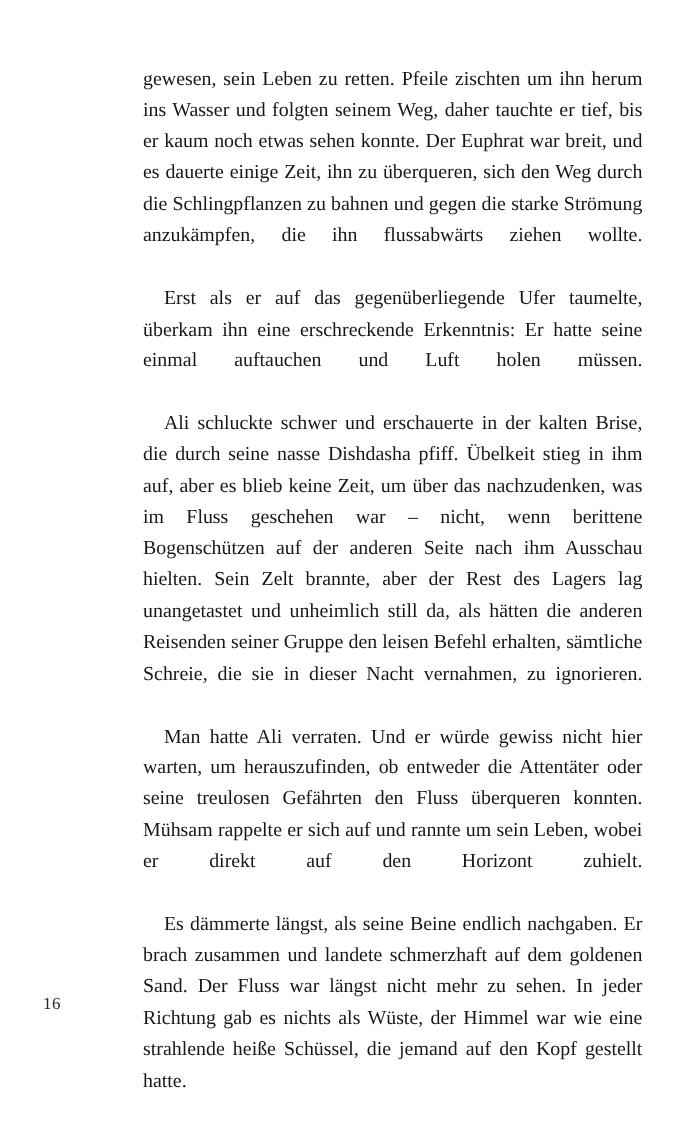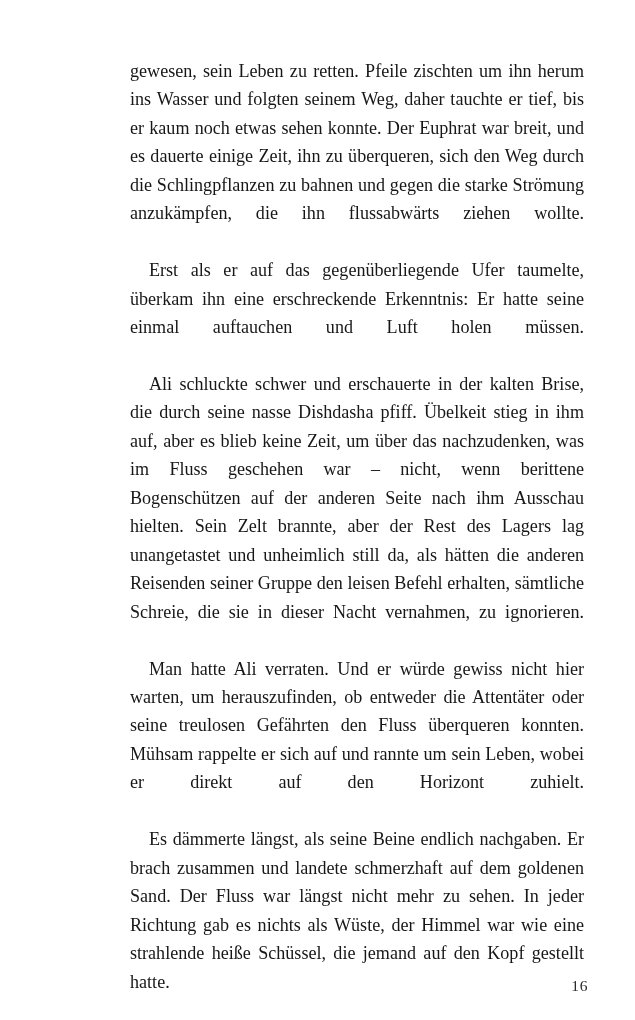--- a/index.html
+++ b/index.html
@@ -42,23 +42,23 @@
     content: "";
     display: inline-block;
     width: 100%;
   }
   p.para {
     text-align-last: left;
   }
   .folio {
     position: absolute;
     left: 0;
-    top: 977px;
+    top: 904px;
     width: 549px;
-    text-align: right;
+    text-align: left;
     font-size: 15.5px;
     letter-spacing: 0.6px;
     color: #2a2a2a;
     font-family: "Liberation Serif", "DejaVu Serif", serif;
   }
 </style>
 </head>
 <body>
 
 <div class="page" style="background: rgb(255, 255, 255);">

